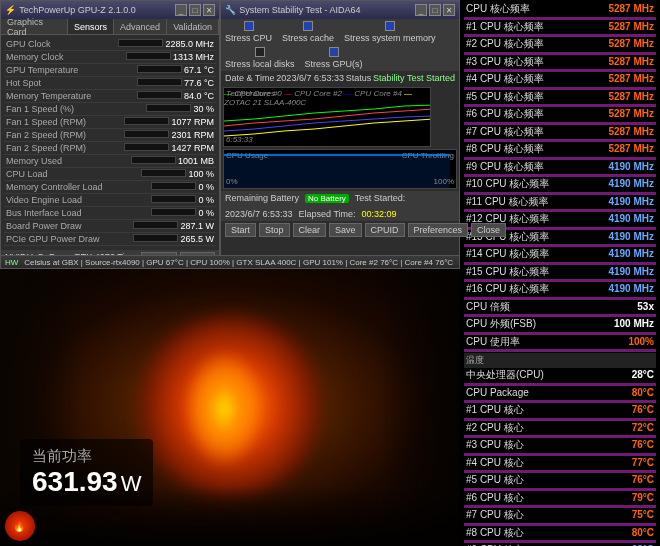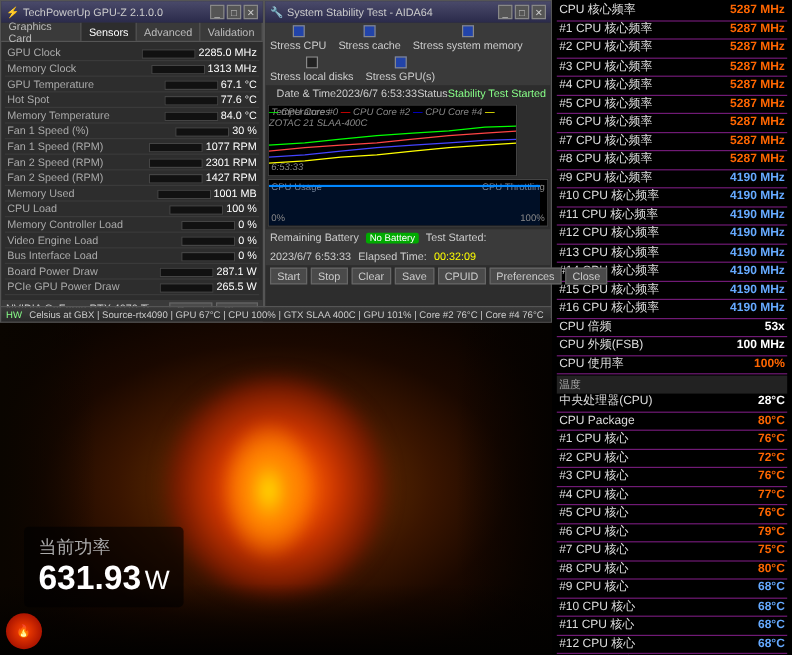--- a/index.html
+++ b/index.html
@@ -23,21 +23,21 @@
       background: #000;
       color: #fff;
       font-size: 10px;
       overflow-y: auto;
       padding: 2px 4px;
       line-height: 1.45;
     }
     .cpu-row {
       display: flex;
       justify-content: space-between;
-      border-bottom: 1px solid #701a75;
+      border-bottom: 3px solid #701a75;
       padding: 0 2px;
       gap: 16px;
     }
     .cpu-label { color: #ddd; }
     .cpu-value { color: #ff6600; font-weight: bold; }
     .cpu-value.blue { color: #66aaff; }
     .cpu-value.white { color: #fff; }
     .section-header {
       background: #222;
       color: #aaa;
@@ -106,21 +106,21 @@
     .gpuz-row {
       display: flex;
       justify-content: space-between;
       padding: 1px 2px;
       border-bottom: 1px solid #3a3a3a;
     }
     .gpuz-key { color: #aaa; width: 110px; }
     .gpuz-val {
       color: #fff;
       display: flex;
-      align-items: flex-end;
+      align-items: flex-start;
       gap: 2px;
     }
     .bar-bg {
       width: 45px;
       height: 8px;
       background: #111;
       border: 1px solid #444;
       display: inline-block;
       vertical-align: middle;
     }
@@ -166,21 +166,21 @@
       display: inline-block;
     }
     .checkbox.checked {
       background: #2244aa;
     }
     .sst-status {
       padding: 2px 4px;
       font-size: 9px;
       color: #ccc;
       display: flex;
-      justify-content: flex-end;
+      justify-content: space-between;
     }
     .sst-graph-area {
       padding: 2px;
     }
     .sst-graph {
       width: 208px;
       height: 60px;
       background: #000;
       border: 1px solid #444;
       position: relative;

